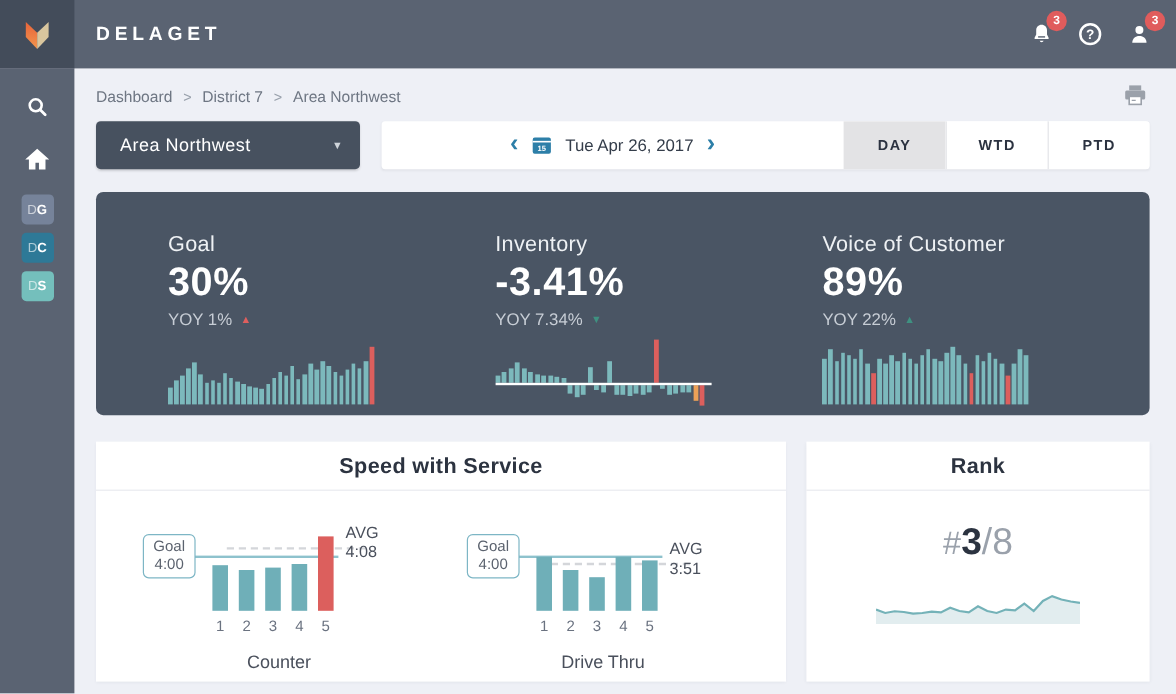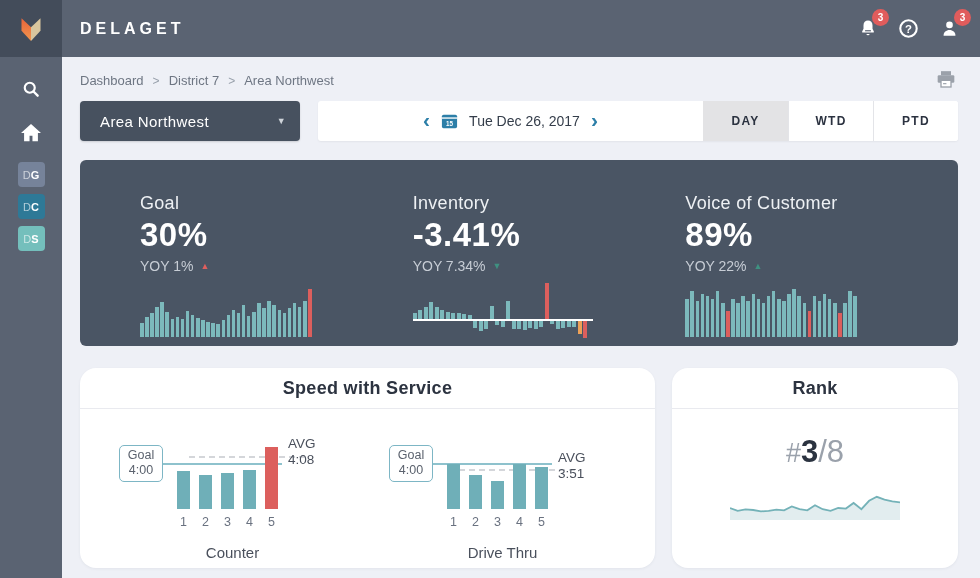--- a/index.html
+++ b/index.html
@@ -50,21 +50,21 @@
   .kpi-yoy { color:#c7cdd5; font-size:14px; margin-top:4px; display:flex; align-items:center; gap:7px; }
   .tri { font-size:9px; line-height:1; }
   .spark { margin-top:9px; height:54px; display:flex; align-items:flex-end; gap:1.6px; }
   .spark-bar { width:3.5px; flex:0 0 auto; }
   .spark.baseline { position:relative; display:block; }
   .bl-line { position:absolute; left:0; height:2px; background:#fff; bottom:16px; z-index:2; }
   .bl-bar { position:absolute; width:4px; }
 
   
   .cards { display:flex; gap:17px; margin-top:22px; }
-  .card { background:#fff; border-radius:16px; box-shadow:0 1px 3px rgba(40,50,70,.06); }
+  .card { background:#fff; border-radius:0; box-shadow:0 1px 3px rgba(40,50,70,.06); }
   .card-head { height:41px; display:flex; align-items:center; justify-content:center; font-size:18px; font-weight:bold; color:#2c3340; border-bottom:1px solid #e9eaef; letter-spacing:.3px; }
   .card-speed { width:575px; height:200px; }
   .card-rank { flex:1; height:200px; }
   .speed-body { display:flex; justify-content:space-evenly; padding-top:18px; }
 
   .mini { position:relative; width:235px; height:134px; }
   .mini-name { position:absolute; bottom:0; width:100%; text-align:center; font-size:15px; color:#4a505c; }
   .mini-x { position:absolute; bottom:32px; left:62px; display:flex; gap:9px; font-size:12.5px; color:#6a7280; }
   .mini-x span { width:13px; text-align:center; }
   .mini-bars { position:absolute; bottom:52px; left:62px; display:flex; align-items:flex-end; gap:9px; z-index:2; }
@@ -179,21 +179,21 @@
     <div class="datebar">
       <div class="date-group">
         <span class="chev">‹</span>
         <span class="cal">
           <svg width="17" height="16" viewBox="0 0 20 19">
             <rect x="1" y="2" width="18" height="16" rx="2" fill="#2d7fa8"></rect>
             <rect x="1" y="5.2" width="18" height="1.6" fill="#fff"></rect>
             <text x="10" y="15.5" font-size="7.5" font-weight="bold" fill="#fff" text-anchor="middle" font-family="Liberation Sans, sans-serif">15</text>
           </svg>
         </span>
-        <span class="date-text">Tue Dec 26, 2017</span>
+        <span class="date-text">Tue Apr 26, 2017</span>
         <span class="chev">›</span>
       </div>
       <div class="tabs" id="tabs">
           <div class="tab active">DAY</div>
           <div class="tab">WTD</div>
           <div class="tab">PTD</div>
         </div>
     </div>
   </div>
 

